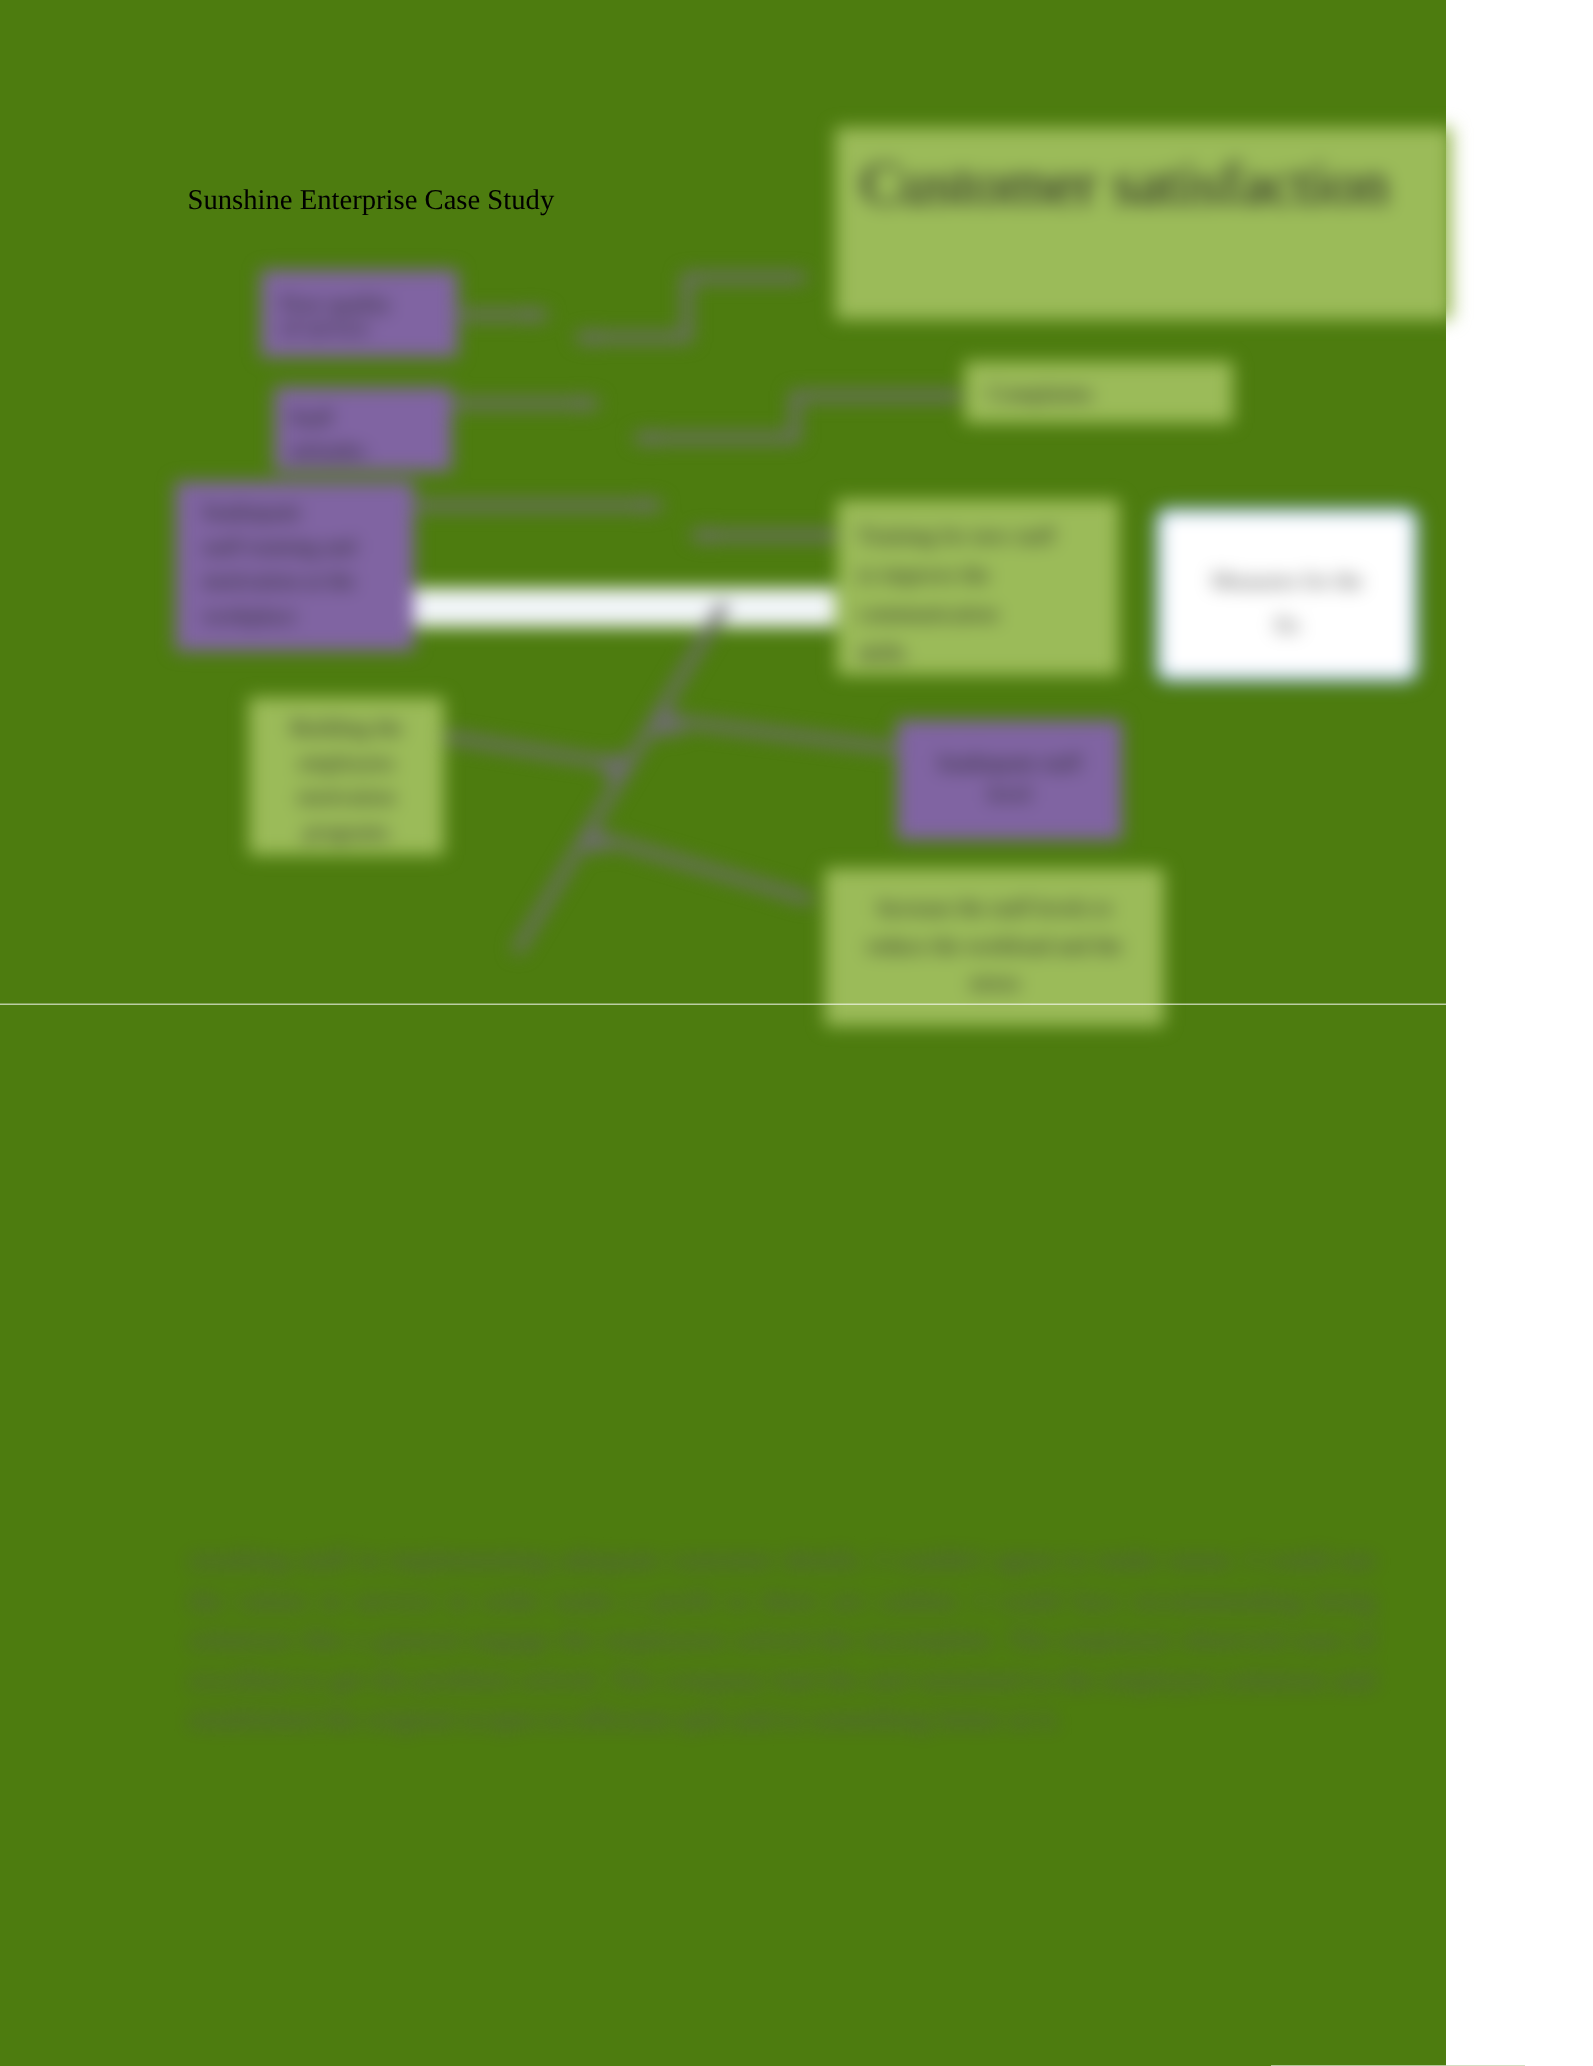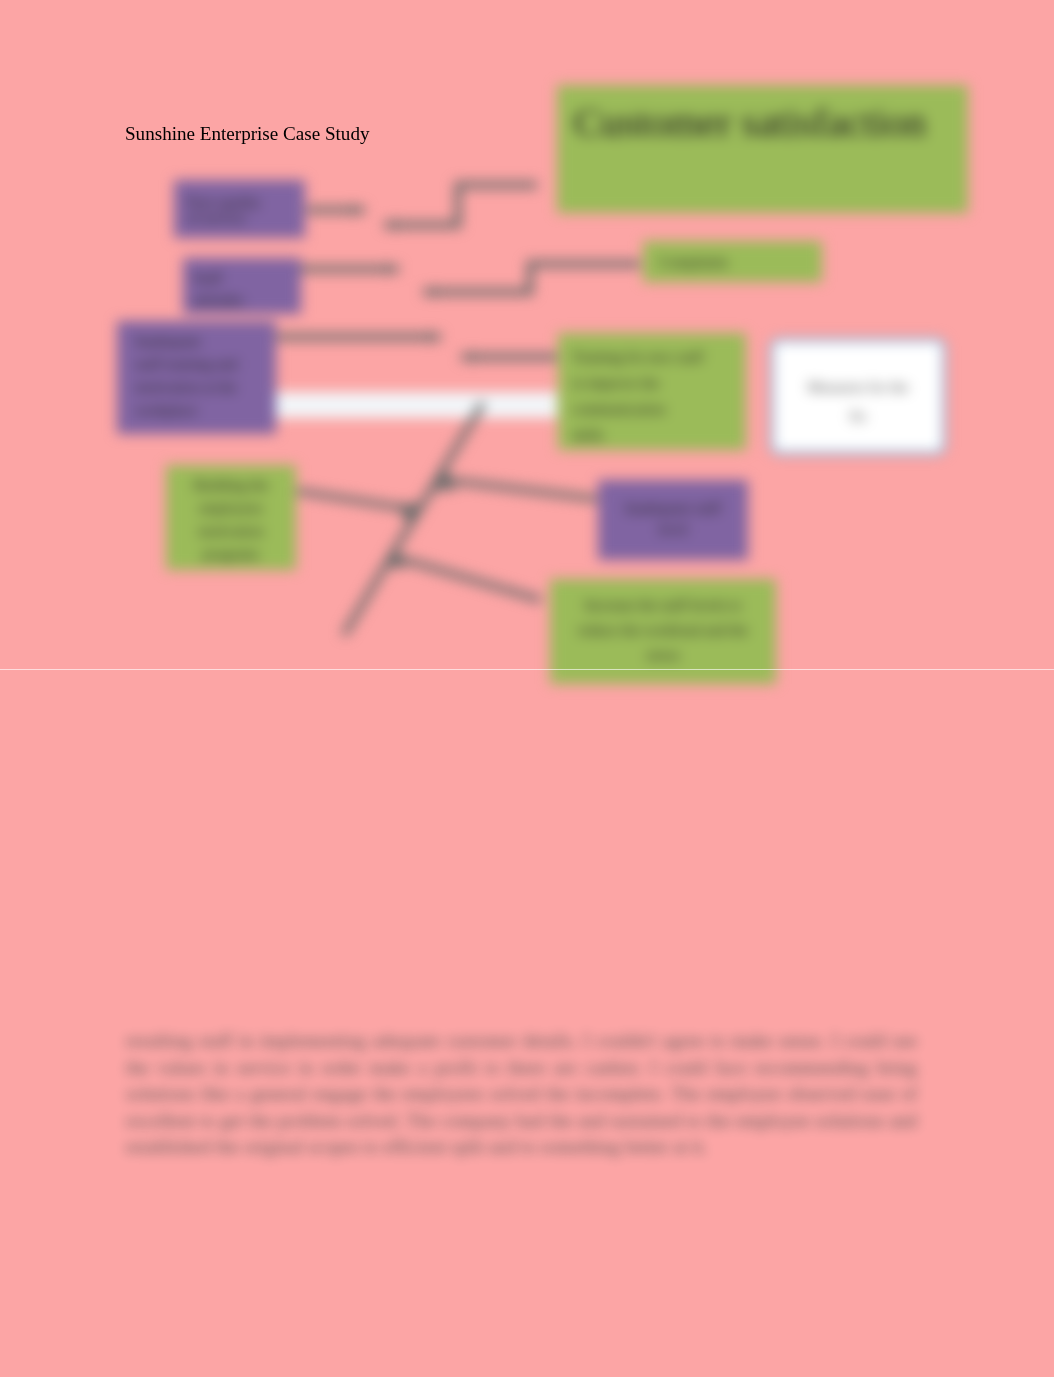--- a/index.html
+++ b/index.html
@@ -1,18 +1,18 @@
 <!DOCTYPE html>
 <html><head>
 <meta charset="utf-8">
 <style>
   html,body{margin:0;padding:0;background:#fff;}
   body{width:1062px;height:1377px;position:relative;overflow:hidden;
        font-family:"Liberation Serif", serif;background:#fff;}
-  .page{position:absolute;left:0;top:0;width:1054px;height:1377px;background:#fca5a5;}
+  .page{position:absolute;left:0;top:0;width:964px;height:1377px;background:#4d7c0f;}
   .doc-title{position:absolute;left:125px;top:123px;font-size:19.1px;color:#000;white-space:nowrap;}
   #diagram-wrap{position:absolute;left:0;top:0;width:1062px;height:760px;filter:blur(6.2px);}
   .page-rule{position:absolute;left:0;top:669px;width:1062px;height:1.2px;background:rgba(255,255,255,.62);}
   .para{position:absolute;left:126px;top:1028px;width:791px;font-size:19.1px;line-height:26.5px;color:#555;
         filter:blur(6px);opacity:.95;text-align:justify;}
 </style>
 </head>
 <body>
 
 <div class="page">

